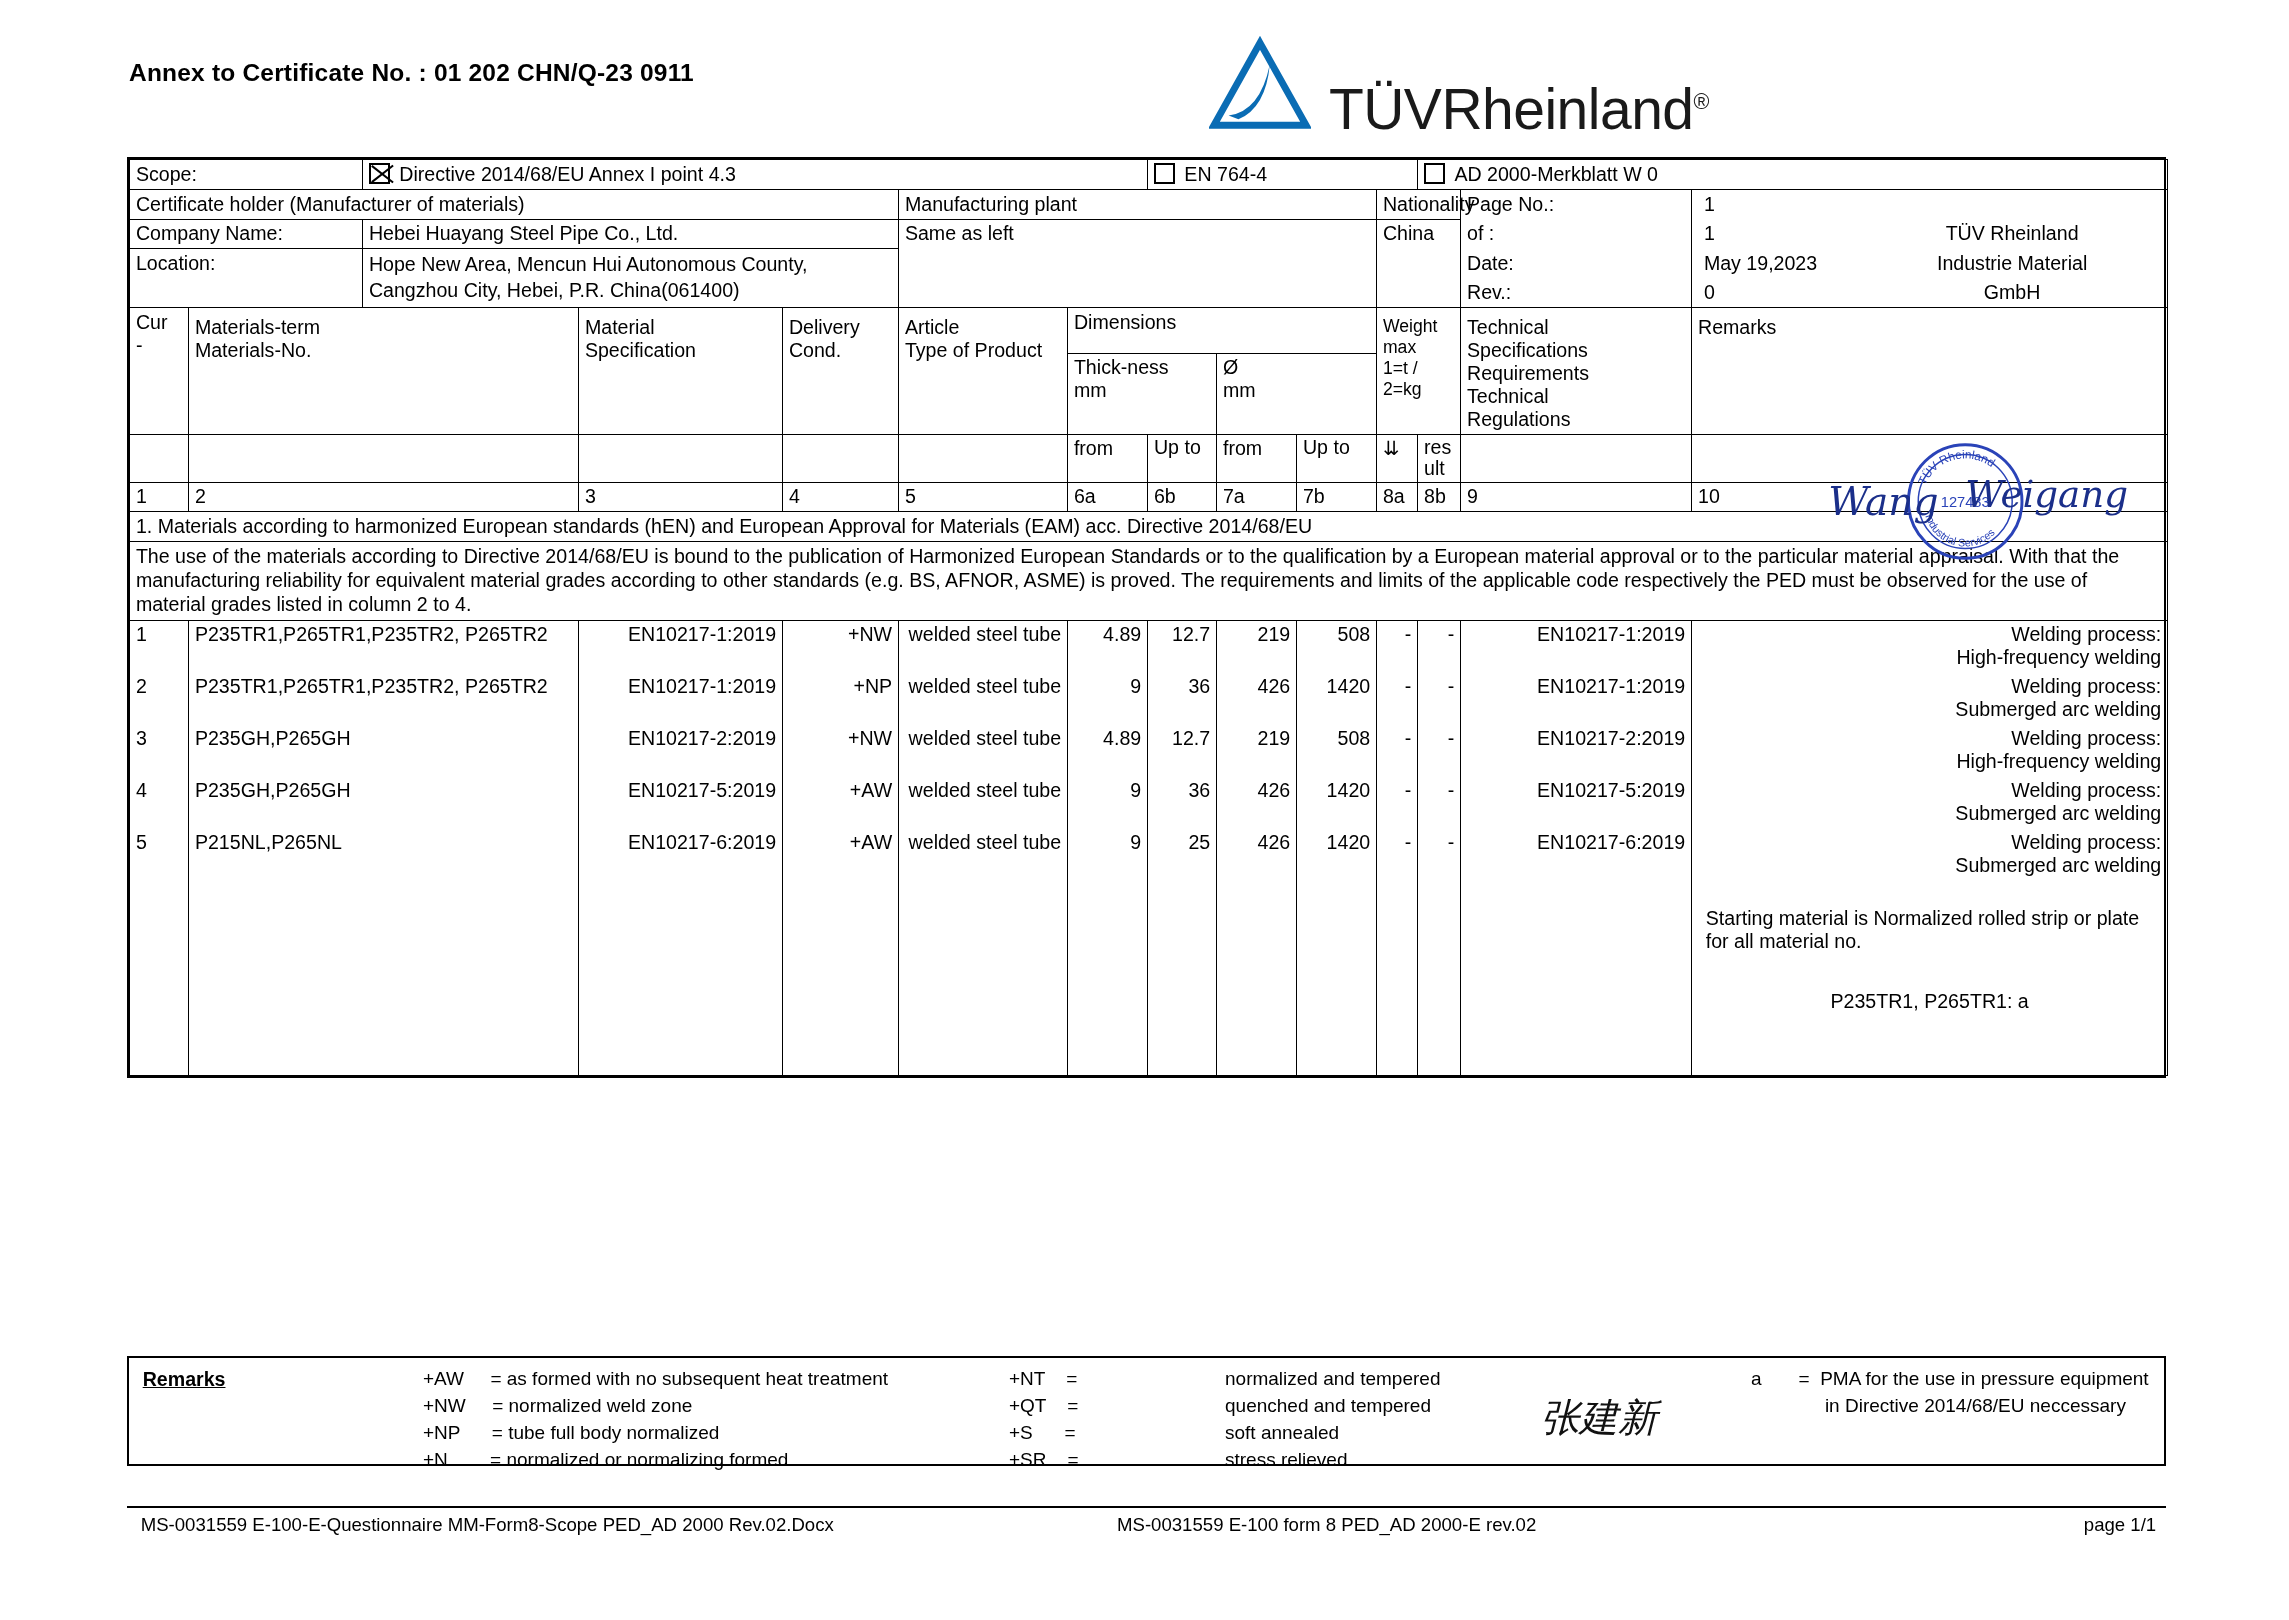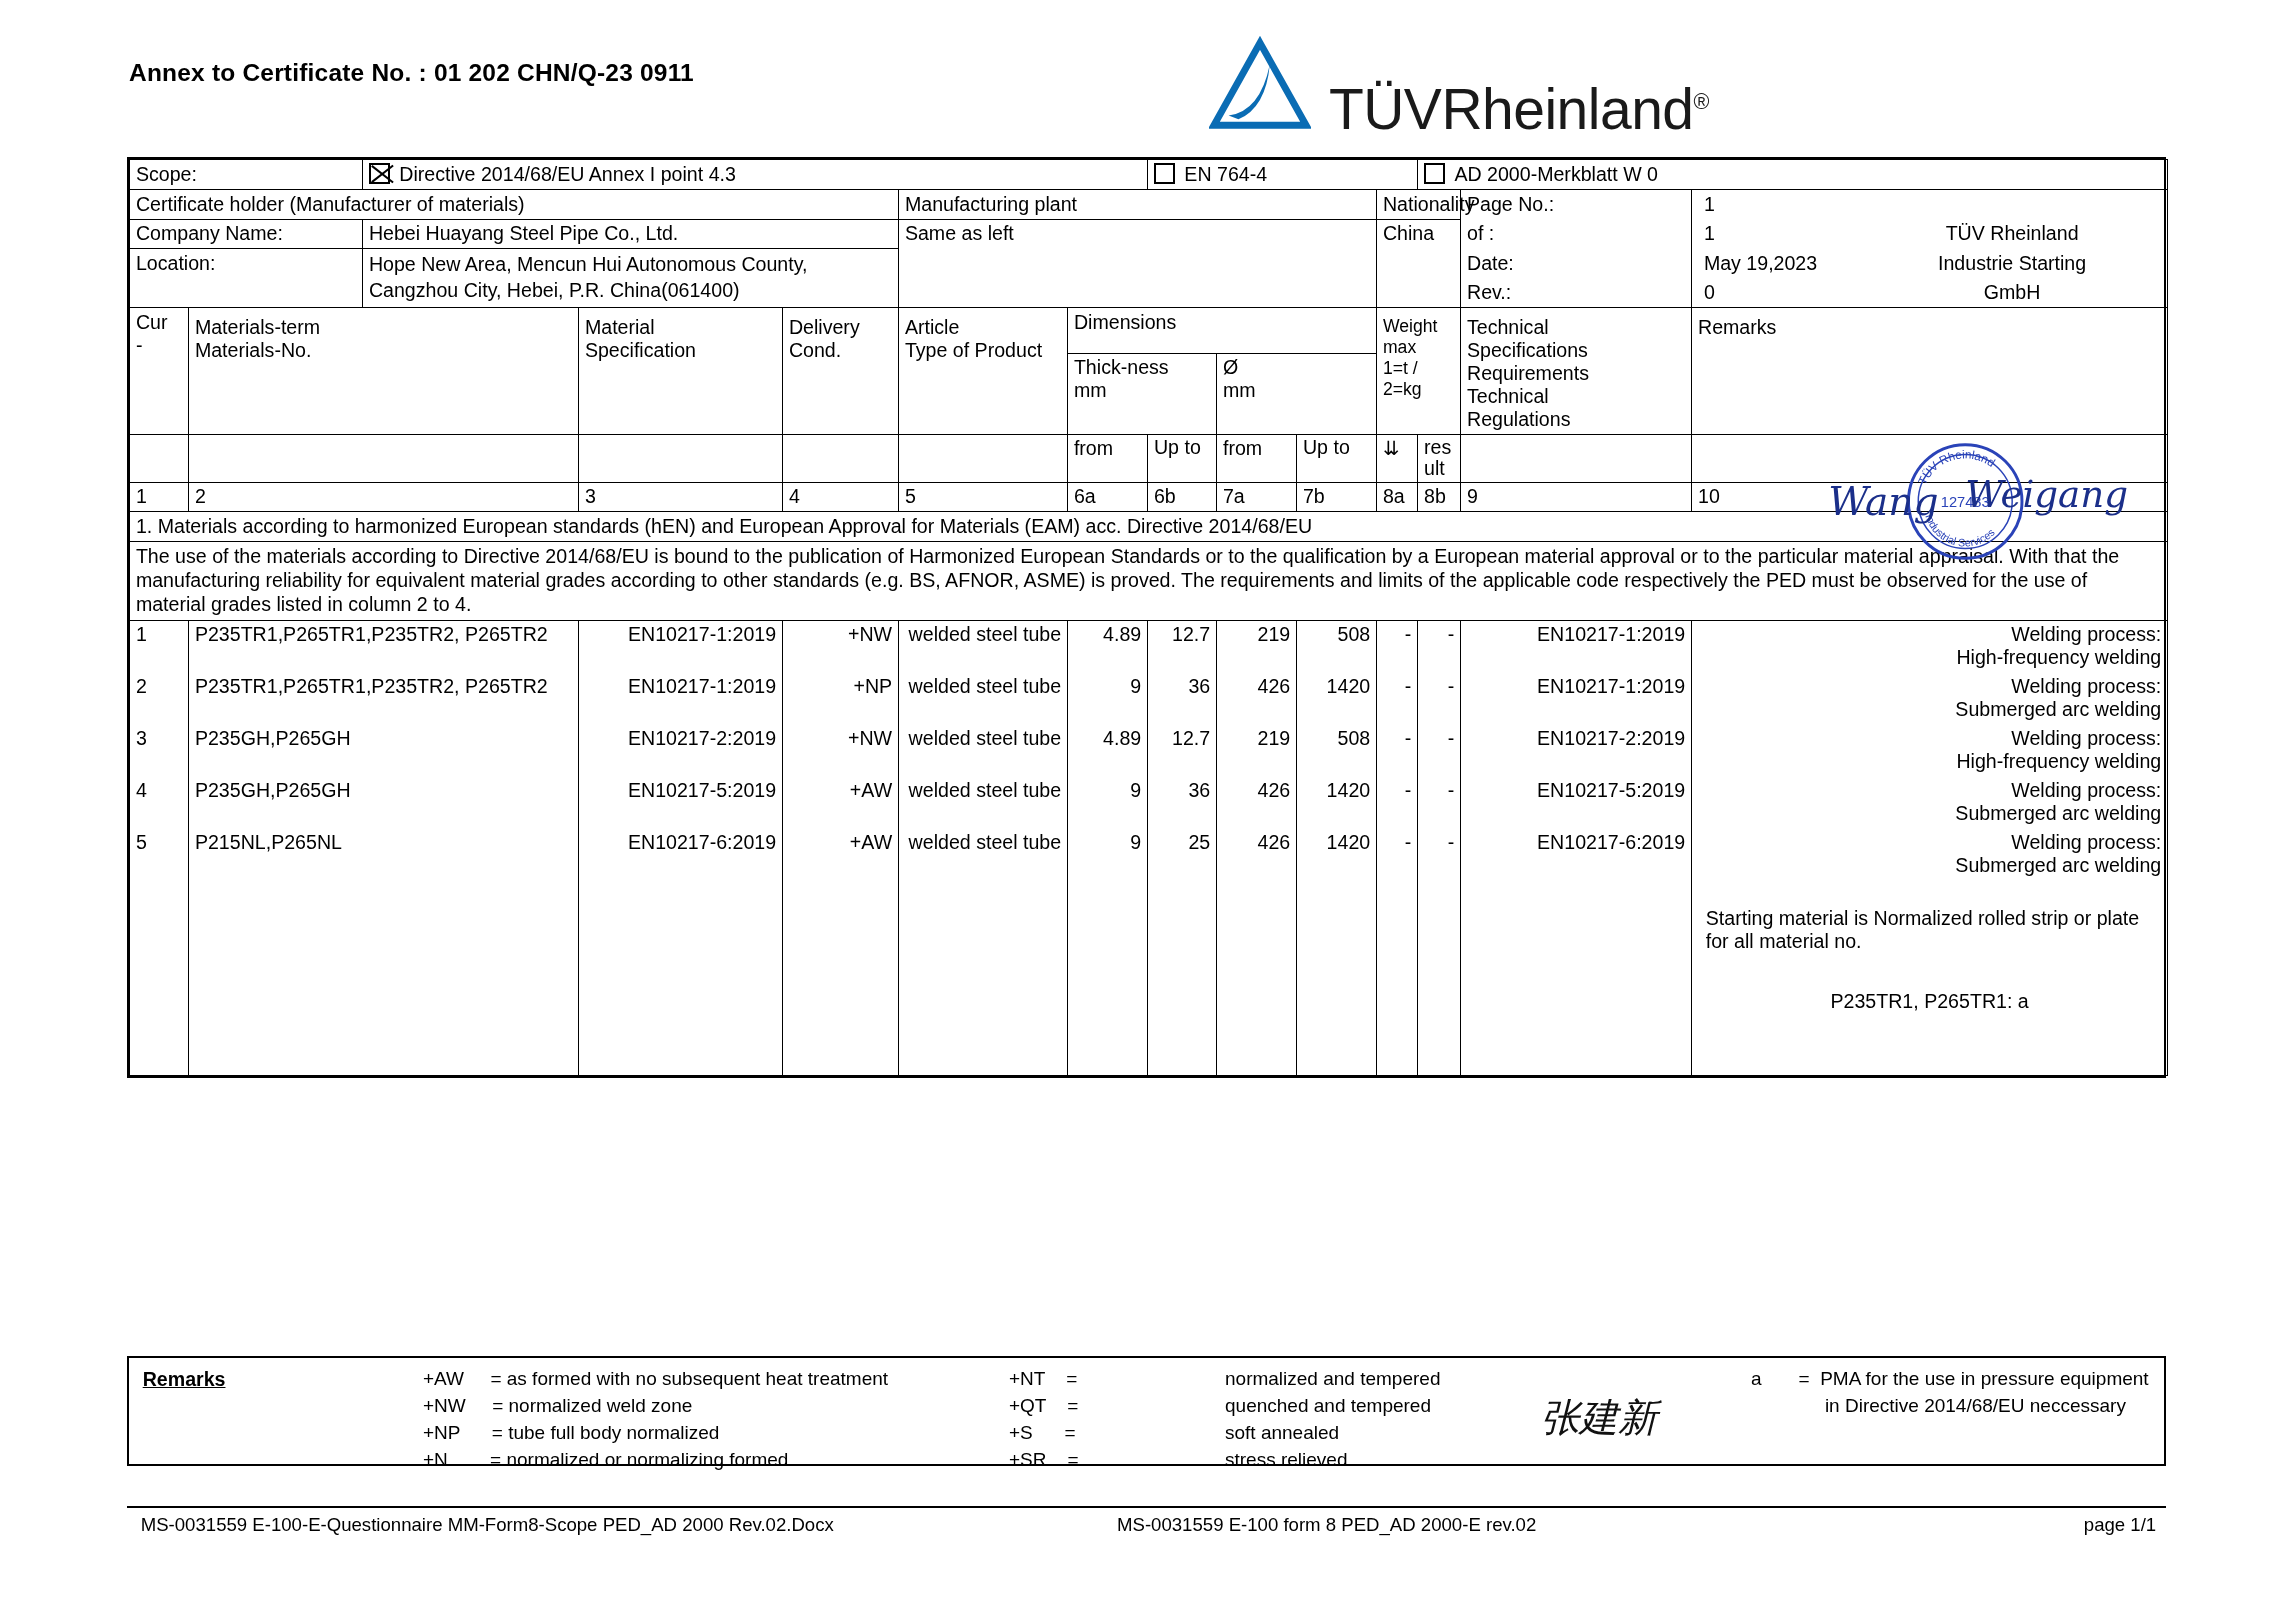--- a/index.html
+++ b/index.html
@@ -269,21 +269,21 @@
         <td class="nb-b nb-t">Date:</td>
         <td class="nb-b nb-t">
           <table class="t" style="border:none;width:100%">
             <colgroup>
                   <col style="width:165px">
                   <col>
                 </colgroup>
             <tbody>
                   <tr>
               <td style="border:none;padding:0 5.9px">May 19,2023</td>
-              <td style="border:none;padding:0 5.9px;text-align:center">Industrie Starting</td>
+              <td style="border:none;padding:0 5.9px;text-align:center">Industrie Material</td>
             </tr>
           </tbody>
               </table>
         </td>
       </tr>
 
       <tr>
         <td colspan="2" class="nb-t">&nbsp;</td>
         <td class="nb-t">Rev.:</td>
         <td class="nb-t">

